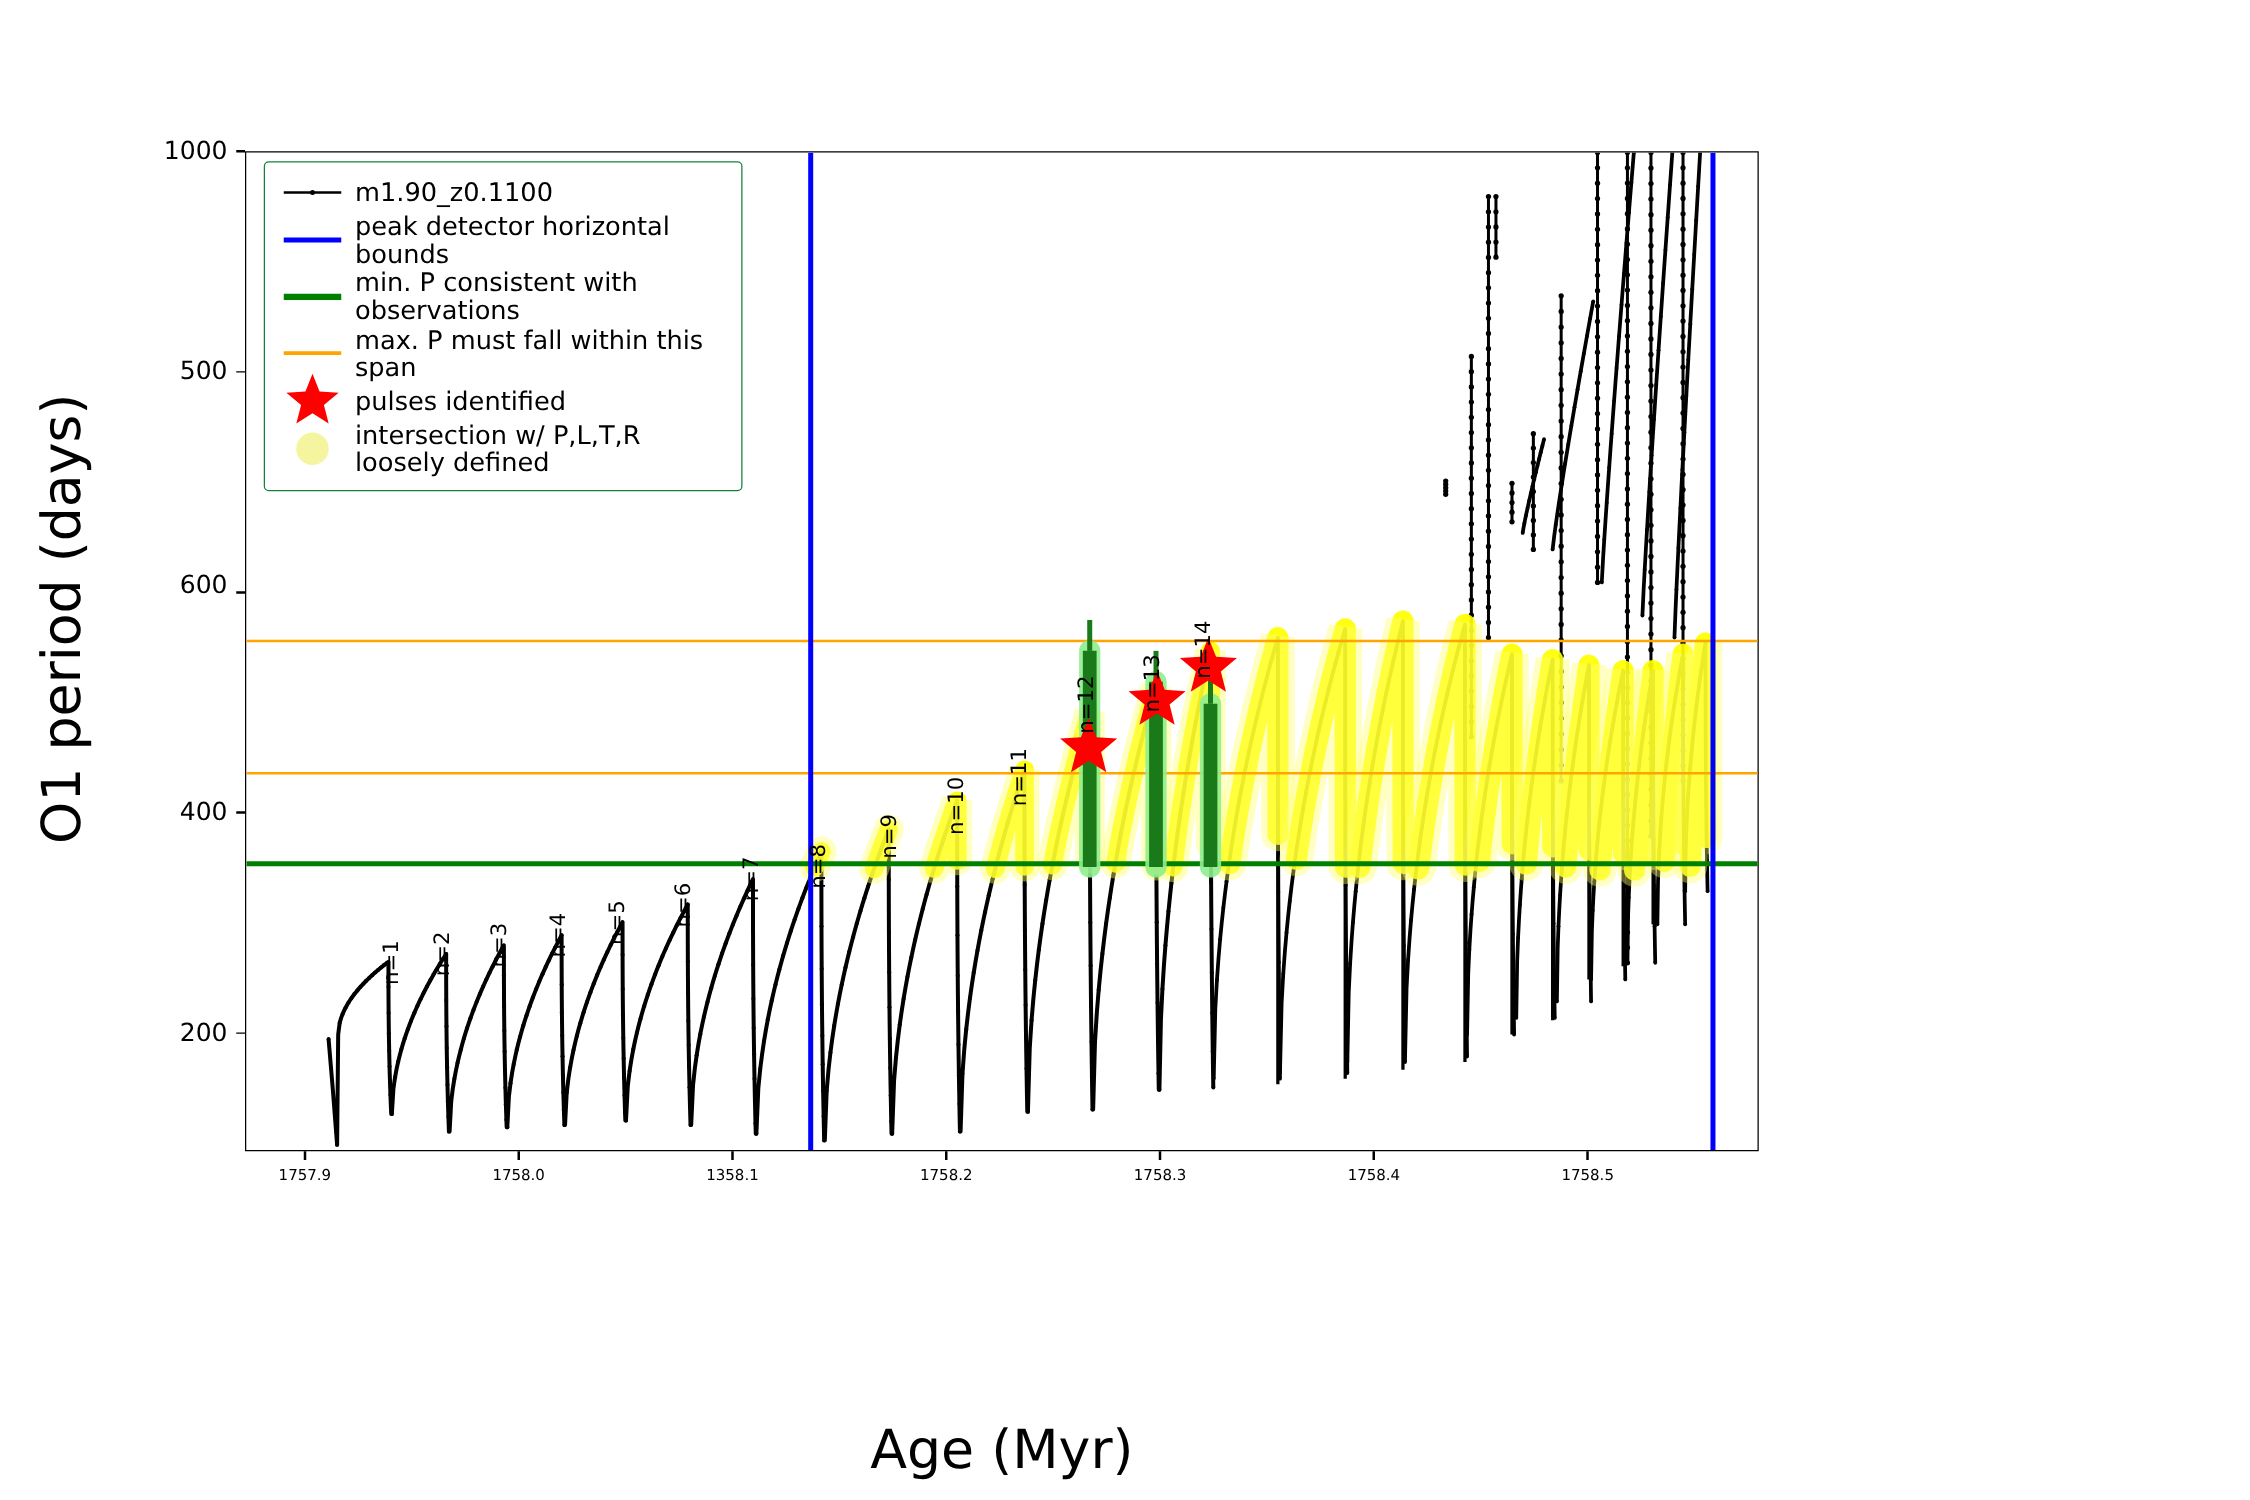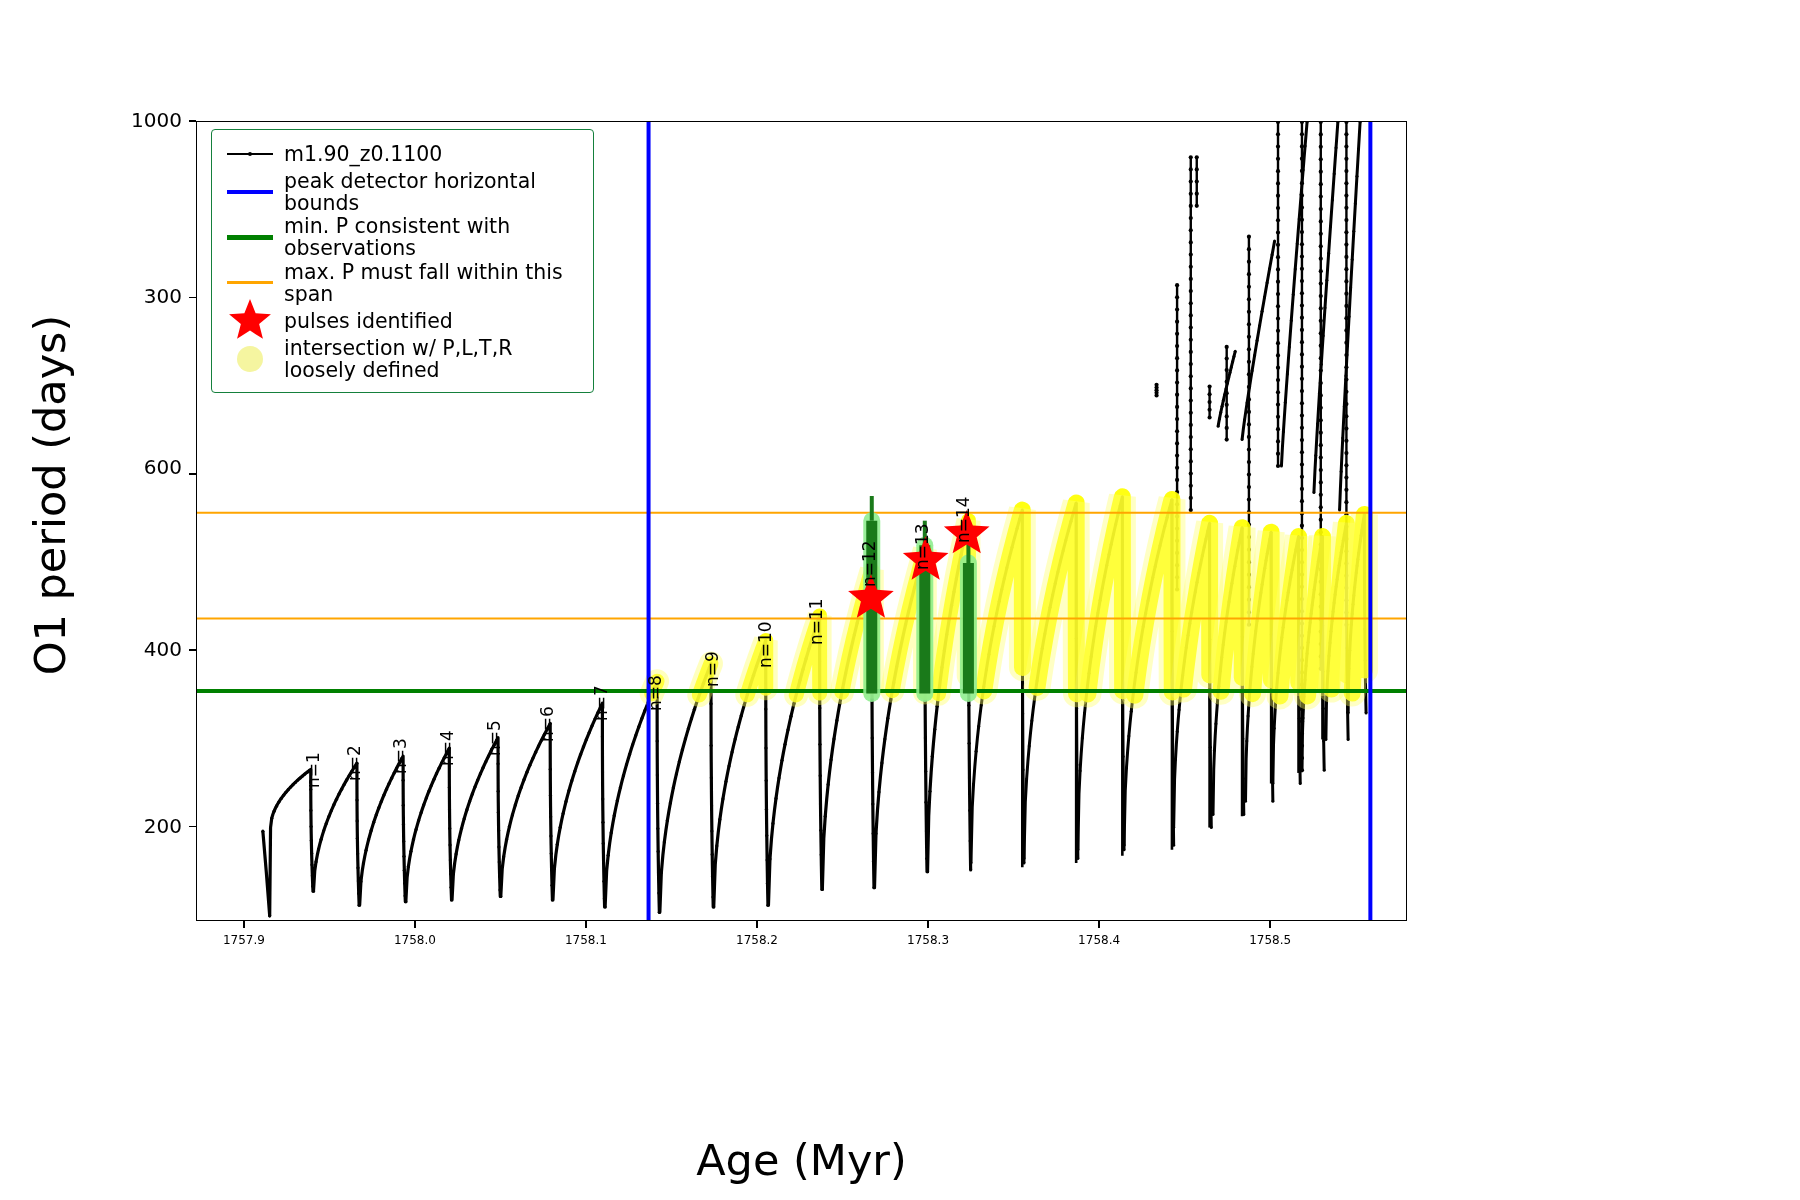--- a/index.html
+++ b/index.html
@@ -1215,31 +1215,31 @@
     </div>
 
   <div id="y-axis">
       <div class="ytick-mark" style="left: 189px; top: 825.823px;"></div>
       <div class="ytick-label" style="right: auto; left: 112px; width: 70px; top: 813.623px;">200</div>
       <div class="ytick-mark" style="left: 189px; top: 649.417px;"></div>
       <div class="ytick-label" style="right: auto; left: 112px; width: 70px; top: 637.217px;">400</div>
       <div class="ytick-mark" style="left: 189px; top: 473.011px;"></div>
       <div class="ytick-label" style="right: auto; left: 112px; width: 70px; top: 455px;">600</div>
       <div class="ytick-mark" style="left: 189px; top: 296.606px;"></div>
-      <div class="ytick-label" style="right: auto; left: 112px; width: 70px; top: 284.406px;">300</div>
+      <div class="ytick-label" style="right: auto; left: 112px; width: 70px; top: 284.406px;">500</div>
       <div class="ytick-mark" style="left: 189px; top: 120.2px;"></div>
       <div class="ytick-label" style="right: auto; left: 112px; width: 70px; top: 108px;">1000</div>
     </div>
   <div id="x-axis">
       <div class="xtick-mark" style="left: 243.093px; top: 921px;"></div>
       <div class="xtick-label" style="left: 183.893px; width: 120px; top: 933px;">1757.9</div>
       <div class="xtick-mark" style="left: 414.138px; top: 921px;"></div>
       <div class="xtick-label" style="left: 354.938px; width: 120px; top: 933px;">1758.0</div>
       <div class="xtick-mark" style="left: 585.183px; top: 921px;"></div>
-      <div class="xtick-label" style="left: 525.983px; width: 120px; top: 933px;">1758.1</div>
+      <div class="xtick-label" style="left: 525.983px; width: 120px; top: 933px;">1358.1</div>
       <div class="xtick-mark" style="left: 756.228px; top: 921px;"></div>
       <div class="xtick-label" style="left: 697.028px; width: 120px; top: 933px; text-align: center;">1758.2</div>
       <div class="xtick-mark" style="left: 927.273px; top: 921px;"></div>
       <div class="xtick-label" style="left: 868.073px; width: 120px; top: 933px;">1758.3</div>
       <div class="xtick-mark" style="left: 1098.32px; top: 921px;"></div>
       <div class="xtick-label" style="left: 1039.12px; width: 120px; top: 933px;">1758.4</div>
       <div class="xtick-mark" style="left: 1269.36px; top: 921px;"></div>
       <div class="xtick-label" style="left: 1210.16px; width: 120px; top: 933px;">1758.5</div>
     </div>
 

